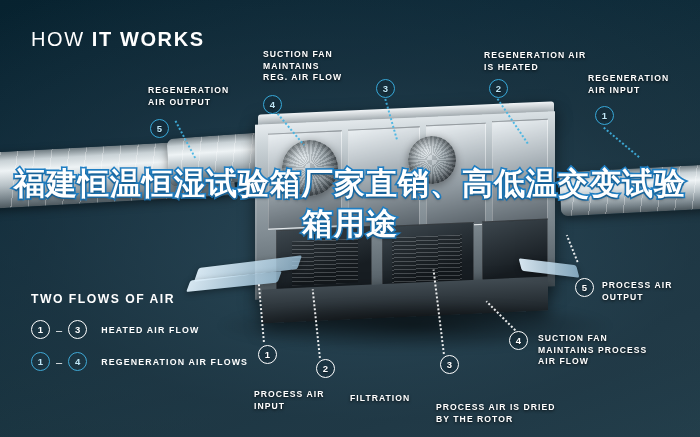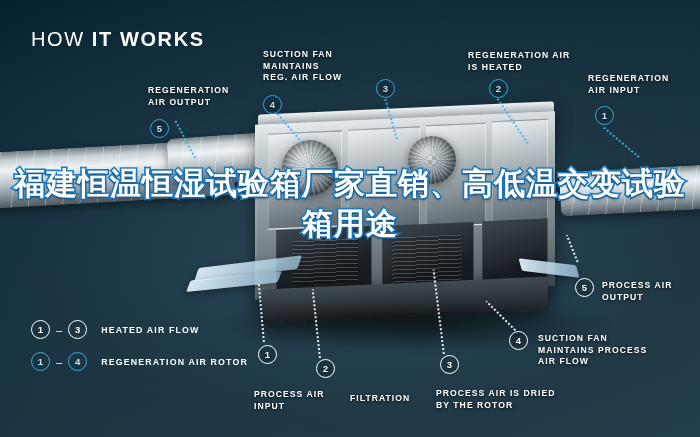--- a/index.html
+++ b/index.html
@@ -246,58 +246,59 @@
 AIR OUTPUT</div>
   <div class="bubble blue" style="left:150px;top:119px;">5</div>
 
   <div class="label" style="left:263px;top:49px;">SUCTION FAN
 MAINTAINS
 REG. AIR FLOW</div>
   <div class="bubble blue" style="left:263px;top:95px;">4</div>
 
   <div class="bubble blue" style="left:376px;top:79px;">3</div>
 
-  <div class="label" style="left:468px;top:50px;">REGENERATION AIR
+  <div class="label" style="left:484px;top:50px;">REGENERATION AIR
 IS HEATED</div>
   <div class="bubble blue" style="left:489px;top:79px;">2</div>
 
   <div class="label" style="left:588px;top:73px;">REGENERATION
 AIR INPUT</div>
   <div class="bubble blue" style="left:595px;top:106px;">1</div>
 
   <div class="label" style="left:602px;top:280px;">PROCESS AIR
 OUTPUT</div>
   <div class="bubble" style="left:575px;top:278px;">5</div>
 
   <div class="label" style="left:538px;top:333px;">SUCTION FAN
 MAINTAINS PROCESS
 AIR FLOW</div>
   <div class="bubble" style="left:509px;top:331px;">4</div>
 
-  <div class="label" style="left:436px;top:388px;">PROCESS AIR IS DRIED
+  <div class="label" style="left:436px;top:402px;">PROCESS AIR IS DRIED
 BY THE ROTOR</div>
   <div class="bubble" style="left:440px;top:355px;">3</div>
 
   <div class="label" style="left:350px;top:393px;">FILTRATION</div>
   <div class="bubble" style="left:316px;top:359px;">2</div>
 
   <div class="label" style="left:254px;top:389px;">PROCESS AIR
 INPUT</div>
   <div class="bubble" style="left:258px;top:345px;">1</div>
 
+  <div id="legend-title">TWO FLOWS OF AIR</div>
 
   <div class="legend-row" id="lrow1">
     <span class="lb">1</span>
     <span class="ldash">–</span>
     <span class="lb">3</span>
     <span class="ltext">HEATED AIR FLOW</span>
   </div>
 
   <div class="legend-row" id="lrow2">
     <span class="lb blue">1</span>
     <span class="ldash">–</span>
     <span class="lb blue">4</span>
-    <span class="ltext">REGENERATION AIR ROTOR</span>
+    <span class="ltext">REGENERATION AIR FLOWS</span>
   </div>
 
   <div id="watermark">福建恒温恒湿试验箱厂家直销、高低温交变试验箱用途</div>
 
 </div>
 
 </body></html>

